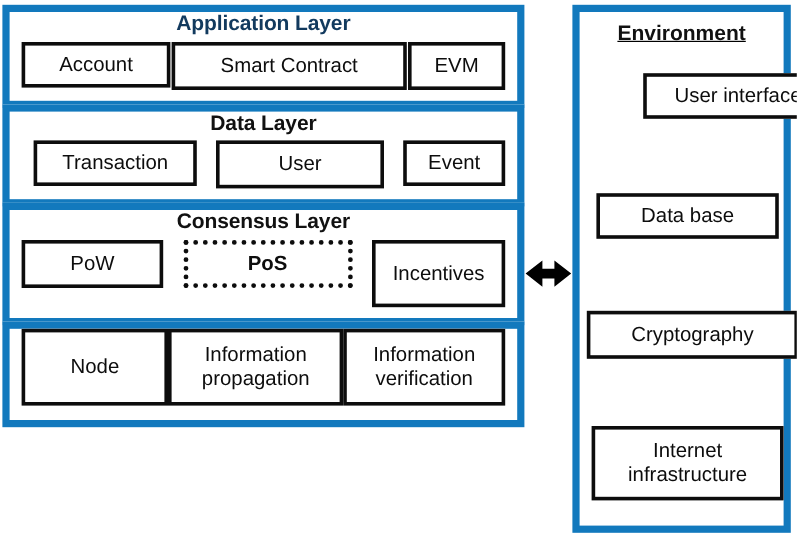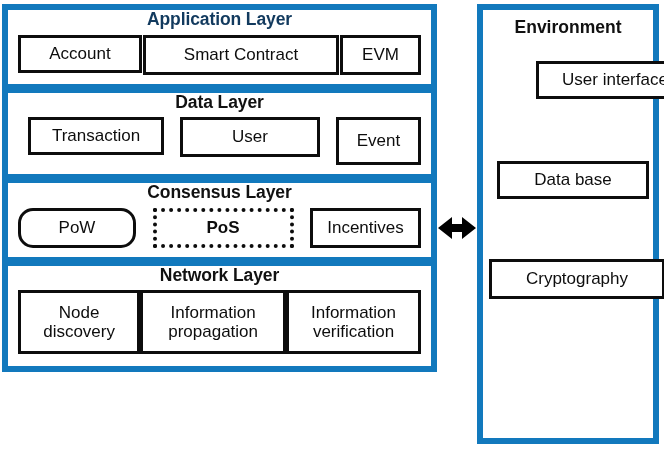--- a/index.html
+++ b/index.html
@@ -80,26 +80,26 @@
   }
 
   
   .app-1 { width: 124px; height: 38px; }
   .app-2 { width: 196px; height: 40px; }
   .app-3 { width: 81px;  height: 40px; }
 
   
   .dat-1 { width: 136px; height: 38px; margin-left: 10px; }
   .dat-2 { width: 140px; height: 40px; }
-  .dat-3 { width: 85px;  height: 48px; }
-
-  
-  .con-1 { width: 118px; height: 40px; border-radius: 15px; }
+  .dat-3 { width: 85px;  height: 38px; }
+
+  
+  .con-1 { width: 118px; height: 40px; }
   .con-2 { width: 141px; height: 40px; font-weight: bold; }
-  .con-3 { width: 111px; height: 40px; }
+  .con-3 { width: 111px; height: 56px; }
 
   
   .net-1 { width: 124px; height: 64px; }
   .net-2 { width: 148px; height: 64px; }
   .net-3 { width: 137px; height: 64px; }
 
   .layer-network .layer-row { padding-bottom: 12px; }
 
   
   .arrow-link {
@@ -116,20 +116,21 @@
   
   .env {
     position: absolute;
     left: 477px;
     top: 4px;
     width: 182px;
     height: 440px;
     border: 6px solid #1279bd;
     background: #ffffff;
     box-sizing: border-box;
+    text-decoration: underline;
   }
   .env-title {
     text-align: center;
     font-weight: bold;
     font-size: 17.5px;
     color: #111111;
     padding-top: 9px;
     line-height: 1;
   }
   .env-list {
@@ -183,26 +184,24 @@
     <div class="layer layer-consensus">
       <div class="layer-title">Consensus Layer</div>
       <div class="layer-row">
         <div class="cell con-1">PoW</div>
         <div class="cell con-2 dotted">PoS</div>
         <div class="cell con-3">Incentives</div>
       </div>
     </div>
 
     <div class="layer layer-network">
-      <div class="layer-title">Network Layer</div>
       <div class="layer-row">
         <div class="cell net-1">
           <span>
             <span>Node</span><br>
-            <span>discovery</span>
           </span>
         </div>
         <div class="cell net-2">
           <span>
             <span>Information</span><br>
             <span>propagation</span>
           </span>
         </div>
         <div class="cell net-3">
           <span>
@@ -220,16 +219,22 @@
       <polygon points="1,14 15,3 15,10 25,10 25,3 39,14 25,25 25,18 15,18 15,25" fill="#000000"></polygon>
     </svg>
   </div>
 
   <div class="env">
     <div class="env-title">Environment</div>
     <div class="env-list">
       <div class="env-cell env-1">User interface</div>
       <div class="env-cell env-2">Data base</div>
       <div class="env-cell env-3">Cryptography</div>
+      <div class="env-cell env-4">
+        <span>
+          <span>Internet</span><br>
+          <span>infrastructure</span>
+        </span>
+      </div>
     </div>
   </div>
 
 </div>
 
 </body></html>

